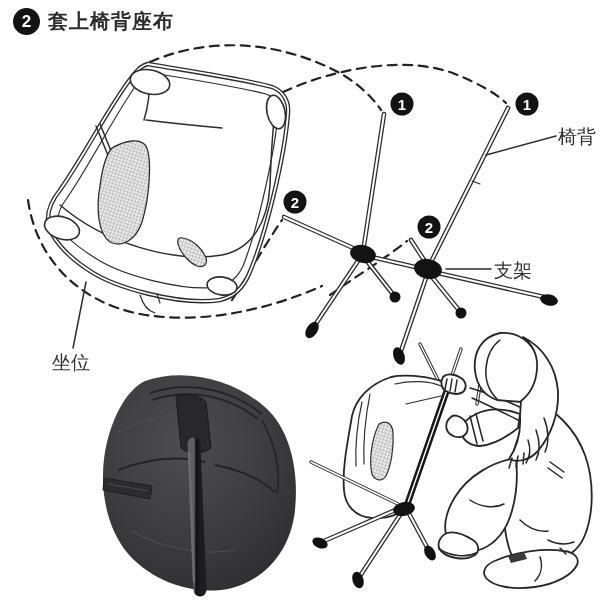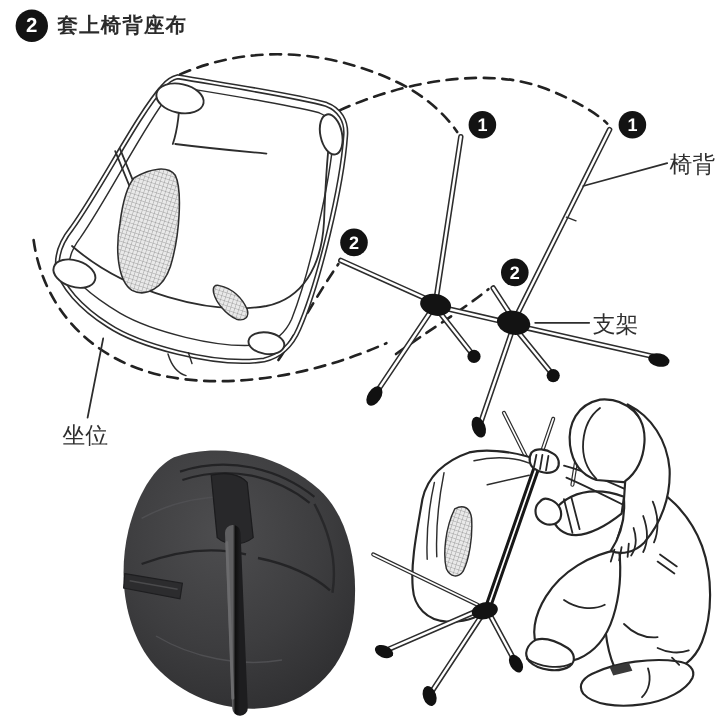--- a/index.html
+++ b/index.html
@@ -2,21 +2,21 @@
 <html><head>
 <meta charset="utf-8">
 <style>
   html,body{margin:0;padding:0;background:#fff;}
   .canvas{position:relative;width:600px;height:600px;background:#fff;overflow:hidden;
           font-family:"Liberation Sans",sans-serif;}
   .title-row{position:absolute;left:13px;top:8px;display:flex;align-items:center;gap:8px;z-index:5;}
   .step-badge{width:27px;height:27px;border-radius:50%;background:#131313;color:#fff;
               display:flex;align-items:center;justify-content:center;
               font-size:17px;font-weight:bold;}
-  .step-title{font-size:17px;font-weight:600;color:#2b2b2b;letter-spacing:1px;}
+  .step-title{font-size:20px;font-weight:600;color:#2b2b2b;letter-spacing:1px;}
   svg{position:absolute;left:0;top:0;}
   .tube-o{fill:none;stroke:#2d2d2d;stroke-width:4.6;stroke-linecap:round;}
   .tube-i{fill:none;stroke:#ffffff;stroke-width:2;stroke-linecap:round;}
   .tube-o.thin{stroke-width:3.4;}
   .tube-i.thin{stroke-width:1.4;}
   .tube-o.dark{stroke:#171717;stroke-width:6.4;}
   .line{fill:none;stroke:#2d2d2d;stroke-width:1.5;stroke-linecap:round;}
   .fine{fill:none;stroke:#2d2d2d;stroke-width:1.2;stroke-linecap:round;}
   .dash{fill:none;stroke:#222;stroke-width:2.2;stroke-dasharray:9 6.5;stroke-linecap:round;}
   .white-fill{fill:#fff;stroke:#262626;stroke-width:1.8;stroke-linejoin:round;}

